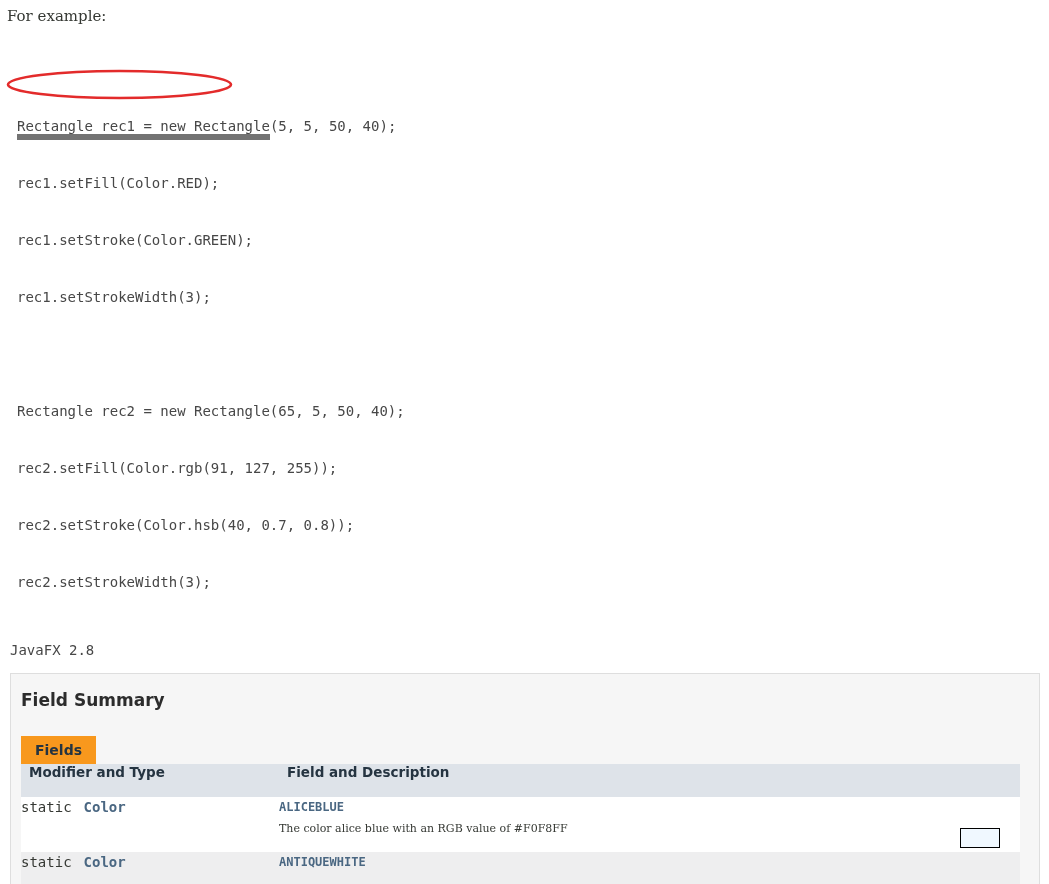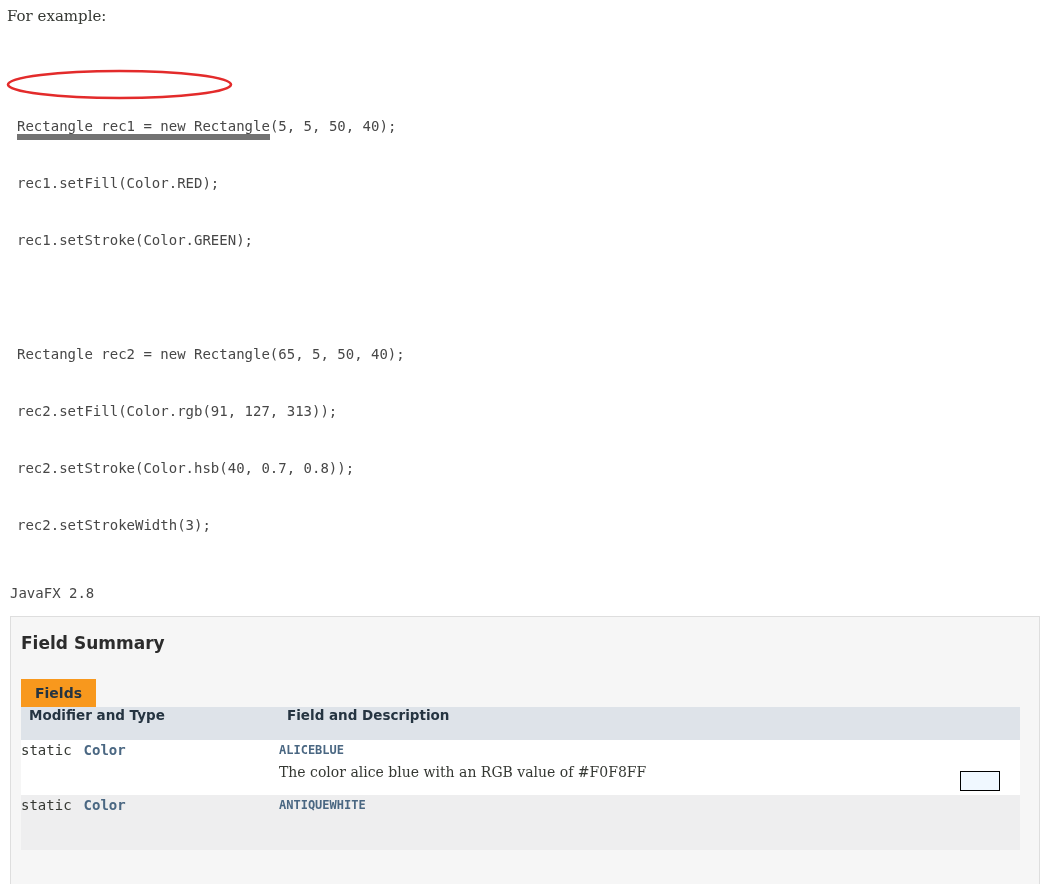--- a/index.html
+++ b/index.html
@@ -77,44 +77,45 @@
   .modifier-kw { color:#353833; margin-right:12px; }
   a.type-link, a.name-link {
     font-family:"DejaVu Sans Mono","Liberation Mono",monospace;
     font-weight:bold; color:var(--link,#4A6782);
     text-decoration:none; cursor:pointer;
   }
   td.col-desc { position:relative; padding:9px 0 0 0; }
   td.col-desc .name-line { font-size:12px; line-height:20px; }
   td.col-desc .desc-line {
     font-family:"DejaVu Serif","Liberation Serif",serif;
-    font-size:14px; line-height:24px; color:#353833;
+    font-size:11px; line-height:24px; color:#353833;
   }
   .swatch {
     position:absolute; top:31px; right:20px;
     width:40px; height:20px;
     border:1.5px solid #000;
     background:#fff;
   }
 </style>
 </head>
 <body>
 
 <p class="intro">For example:</p>
 
 <div class="code-block">
   <svg class="red-oval" width="229" height="31" viewBox="0 0 229 31">
     <ellipse cx="114.5" cy="15.5" rx="111.5" ry="13.5" fill="none" stroke-width="2.6"></ellipse>
   </svg>
   <div class="code-line"><span class="underline">Rectangle rec1 = new Rectangle</span><span>(5, 5, 50, 40);</span></div>
   <div class="code-line">rec1.setFill(Color.RED);</div>
   <div class="code-line">rec1.setStroke(Color.GREEN);</div>
+  <div class="code-line">rec1.setStrokeWidth(3);</div>
   <div class="code-line"></div>
   <div class="code-line">Rectangle rec2 = new Rectangle(65, 5, 50, 40);</div>
-  <div class="code-line">rec2.setFill(Color.rgb(91, 127, 313));</div>
+  <div class="code-line">rec2.setFill(Color.rgb(91, 127, 255));</div>
   <div class="code-line">rec2.setStroke(Color.hsb(40, 0.7, 0.8));</div>
   <div class="code-line">rec2.setStrokeWidth(3);</div>
 </div>
 
 <dl class="since-block">
   <dd>JavaFX 2.8</dd>
 </dl>
 
 <div class="summary-box">
   <h3 class="summary-title">Field Summary</h3>

